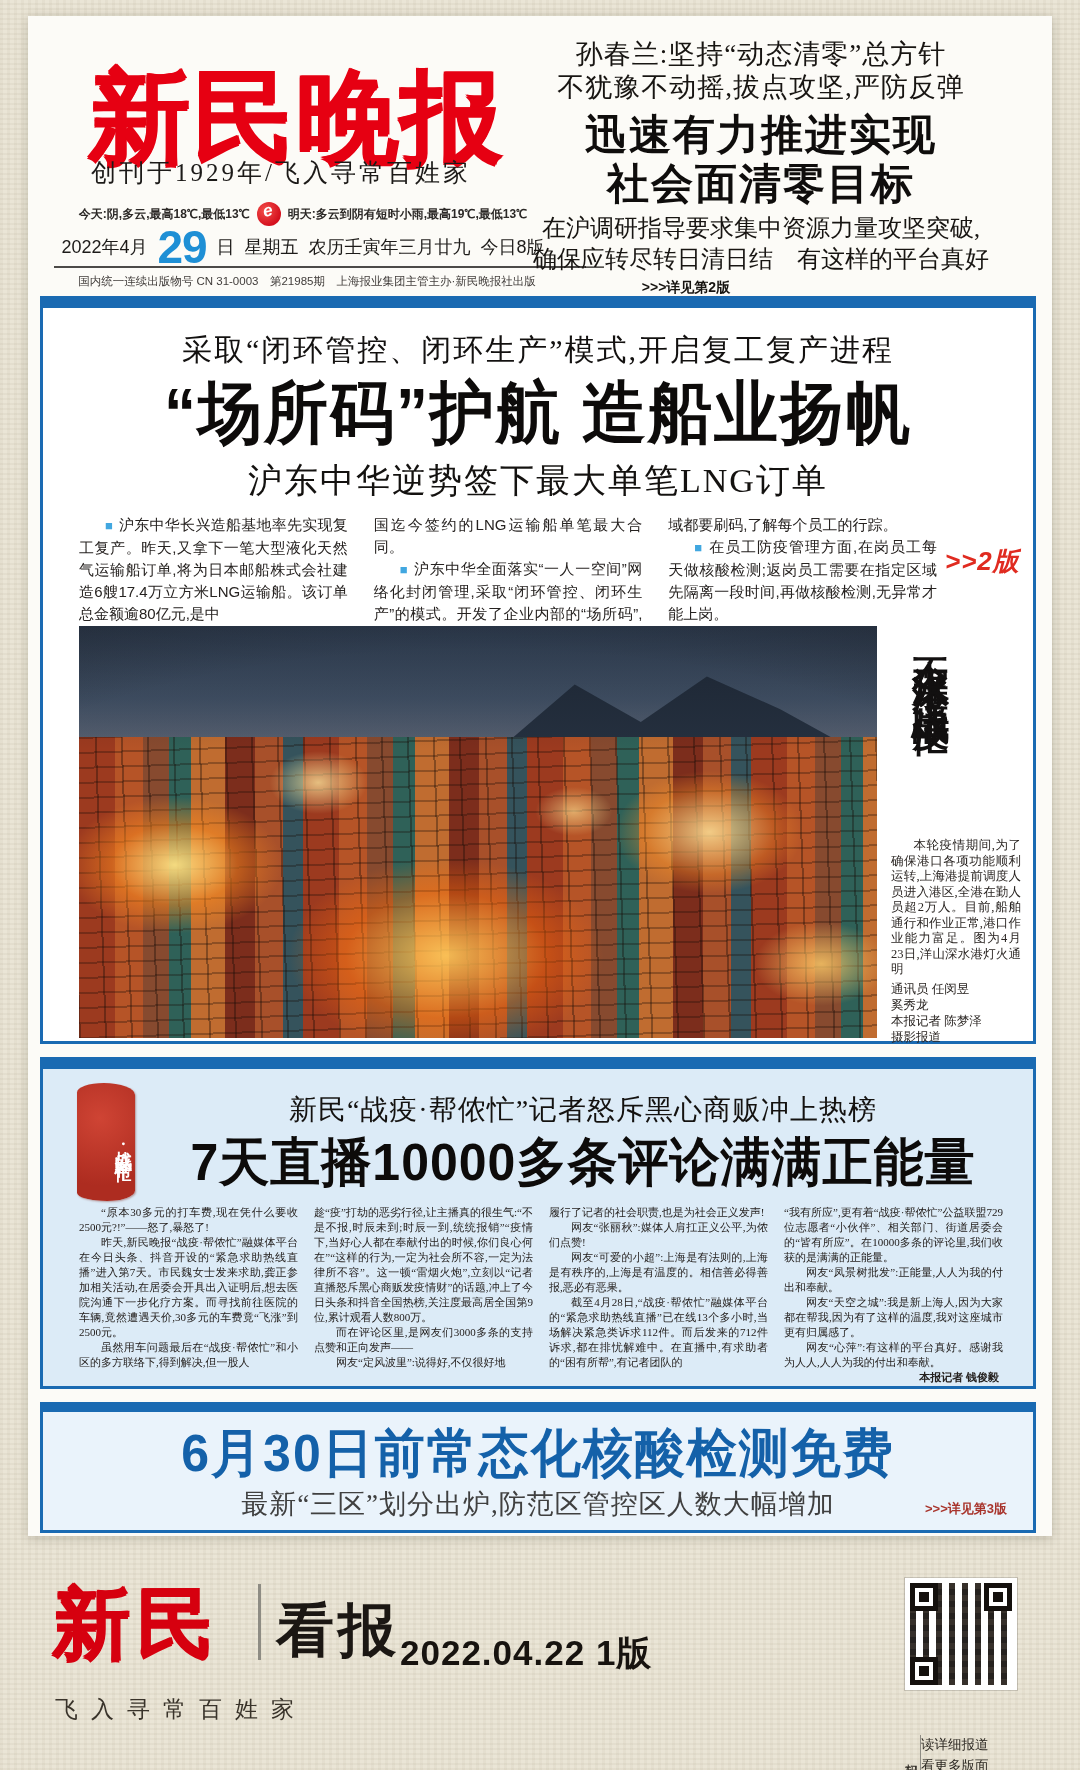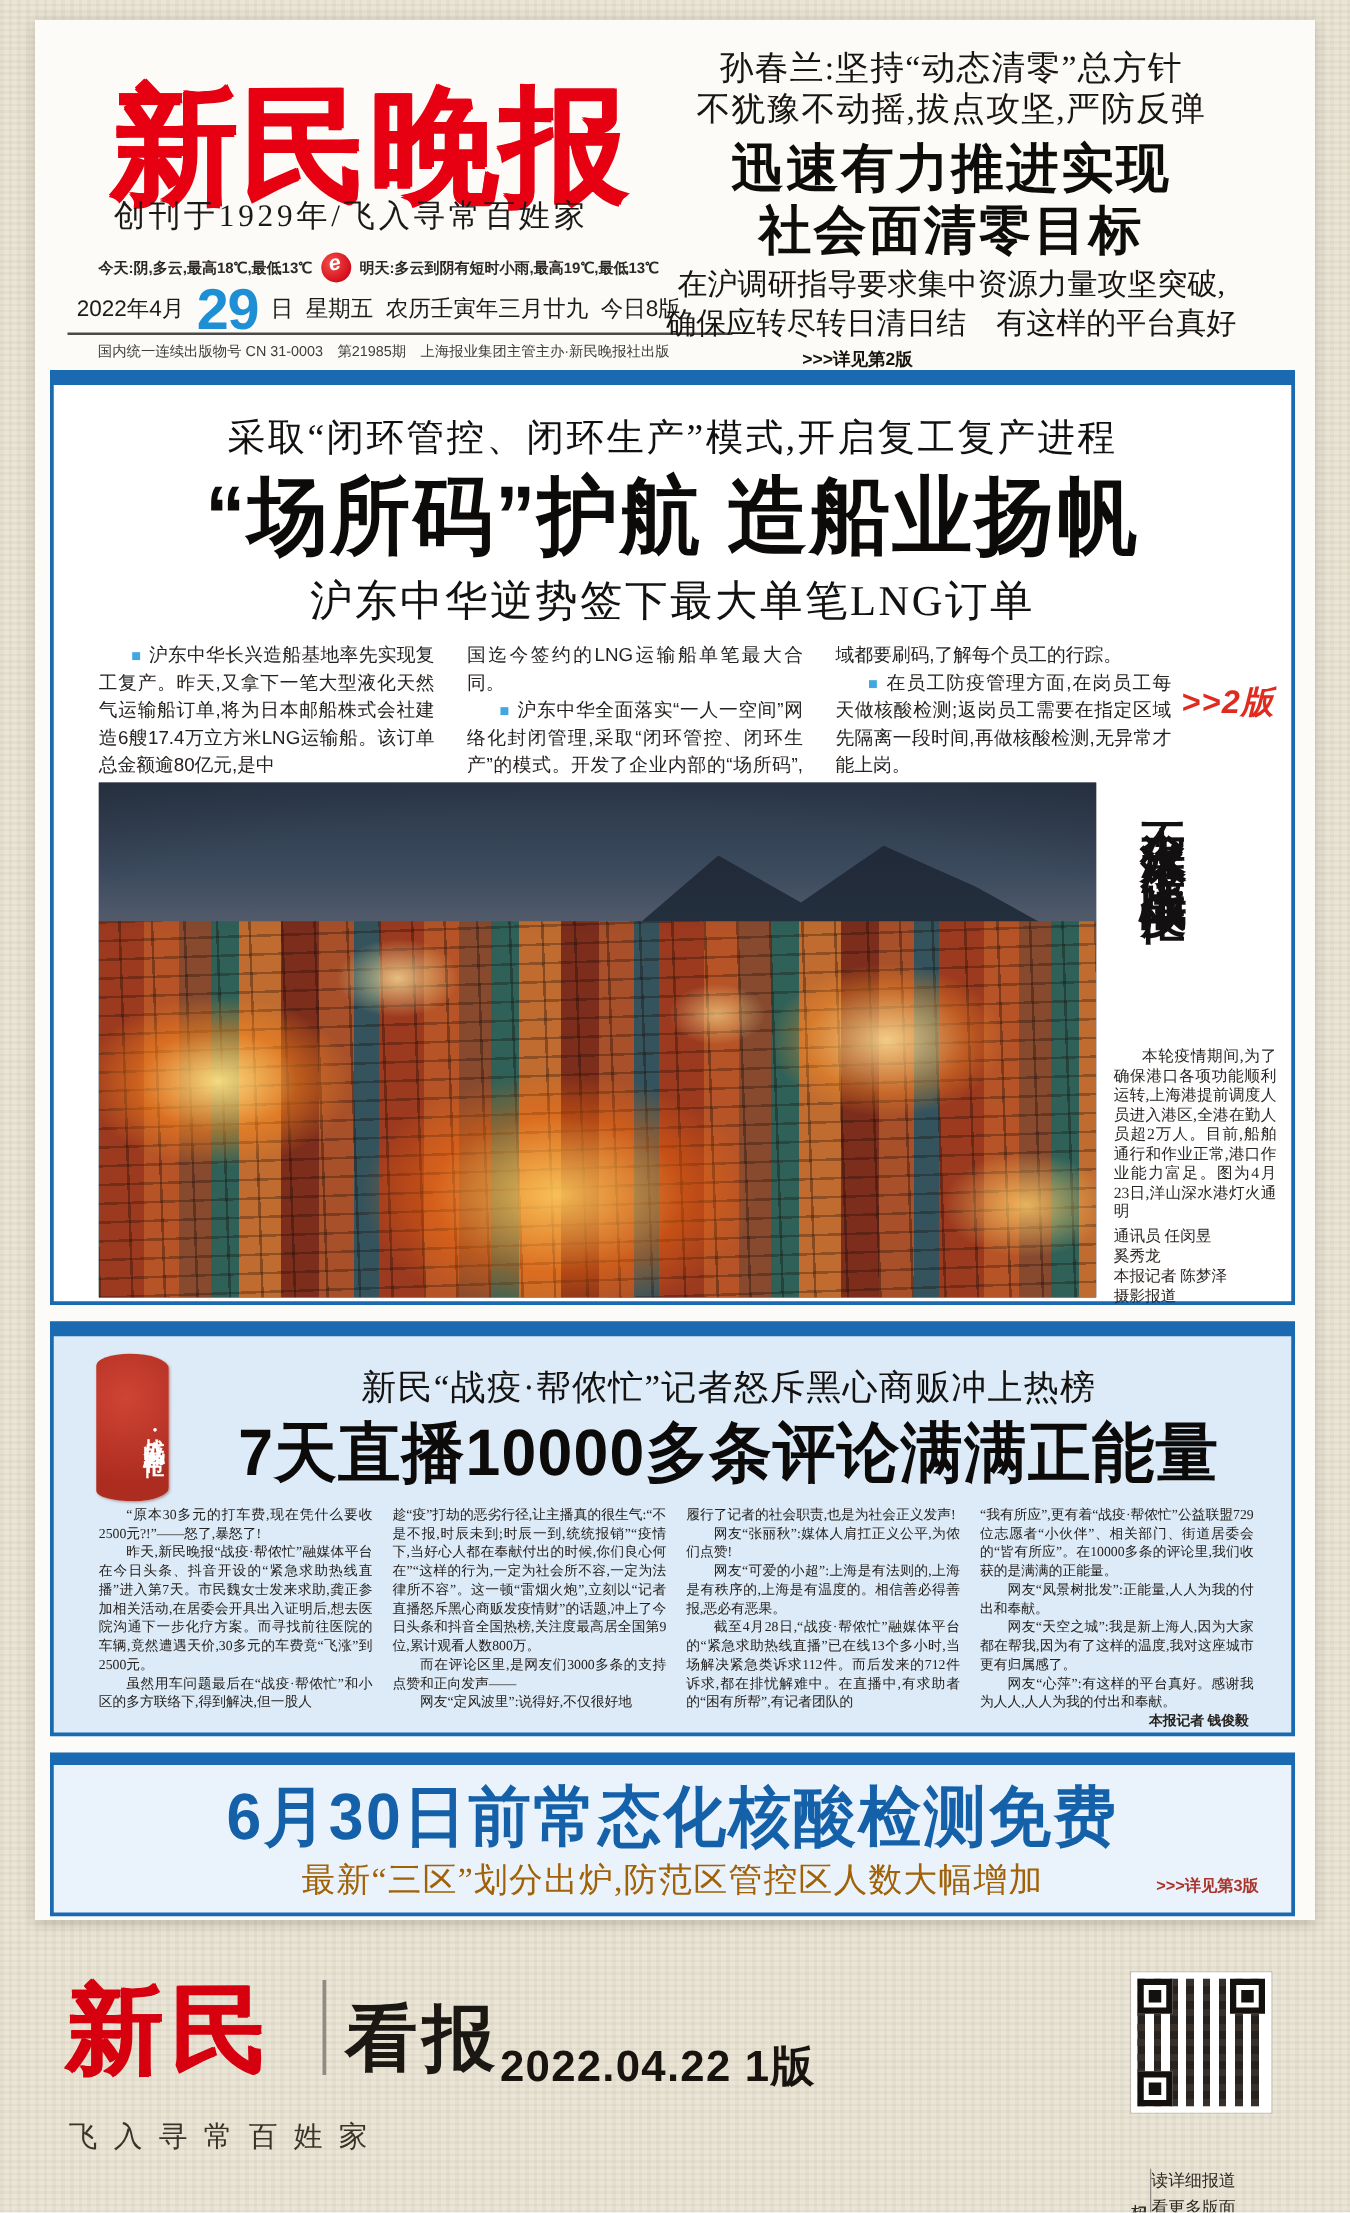--- a/index.html
+++ b/index.html
@@ -106,21 +106,21 @@
   .cols4 .col{flex:1;font-family:"Liberation Serif","DejaVu Serif",serif;font-size:11px;
     line-height:15px;text-align:justify;color:#25211f;}
   .cols4 p{margin:0;text-indent:2em;}
   .cols4 p.cont{text-indent:0;}
   .byline{text-align:right;font-weight:bold;text-indent:0 !important;padding-right:4px;}
   
   #banbox{top:1386px;height:131px;background:var(--banner-bg);border-top-width:10px;}
   .banhead{position:absolute;left:0;top:8px;width:100%;text-align:center;
     font-size:50px;font-weight:900;letter-spacing:2px;color:#1461a9;transform:scaleY(1.05);}
   .bansub{position:absolute;left:0;top:74px;width:100%;text-align:center;
-    font-family:"Liberation Serif","DejaVu Serif",serif;font-size:27px;letter-spacing:1px;color:#a16207;}
+    font-family:"Liberation Serif","DejaVu Serif",serif;font-size:27px;letter-spacing:1px;color:#404040;}
   .bansee{position:absolute;right:26px;top:88px;font-size:13px;font-weight:bold;color:#a8342c;}
   
   .f-brand-red{position:absolute;left:52px;top:1572px;font-family:"Liberation Serif","DejaVu Serif",serif;
     font-weight:900;font-size:78px;color:#d6000f;letter-spacing:6px;
     text-shadow:1.5px 0 0 #d6000f,0 1.5px 0 #d6000f;}
   .f-divider{position:absolute;left:258px;top:1584px;width:3px;height:76px;background:#8e8c84;}
   .f-brand-black{position:absolute;left:276px;top:1592px;font-family:"Liberation Serif","DejaVu Serif",serif;
     font-weight:900;font-size:58px;color:#1b1713;letter-spacing:4px;}
   .f-slogan{position:absolute;left:55px;top:1694px;font-family:"Liberation Serif","DejaVu Serif",serif;
     font-size:23px;letter-spacing:13px;color:#39332a;}

